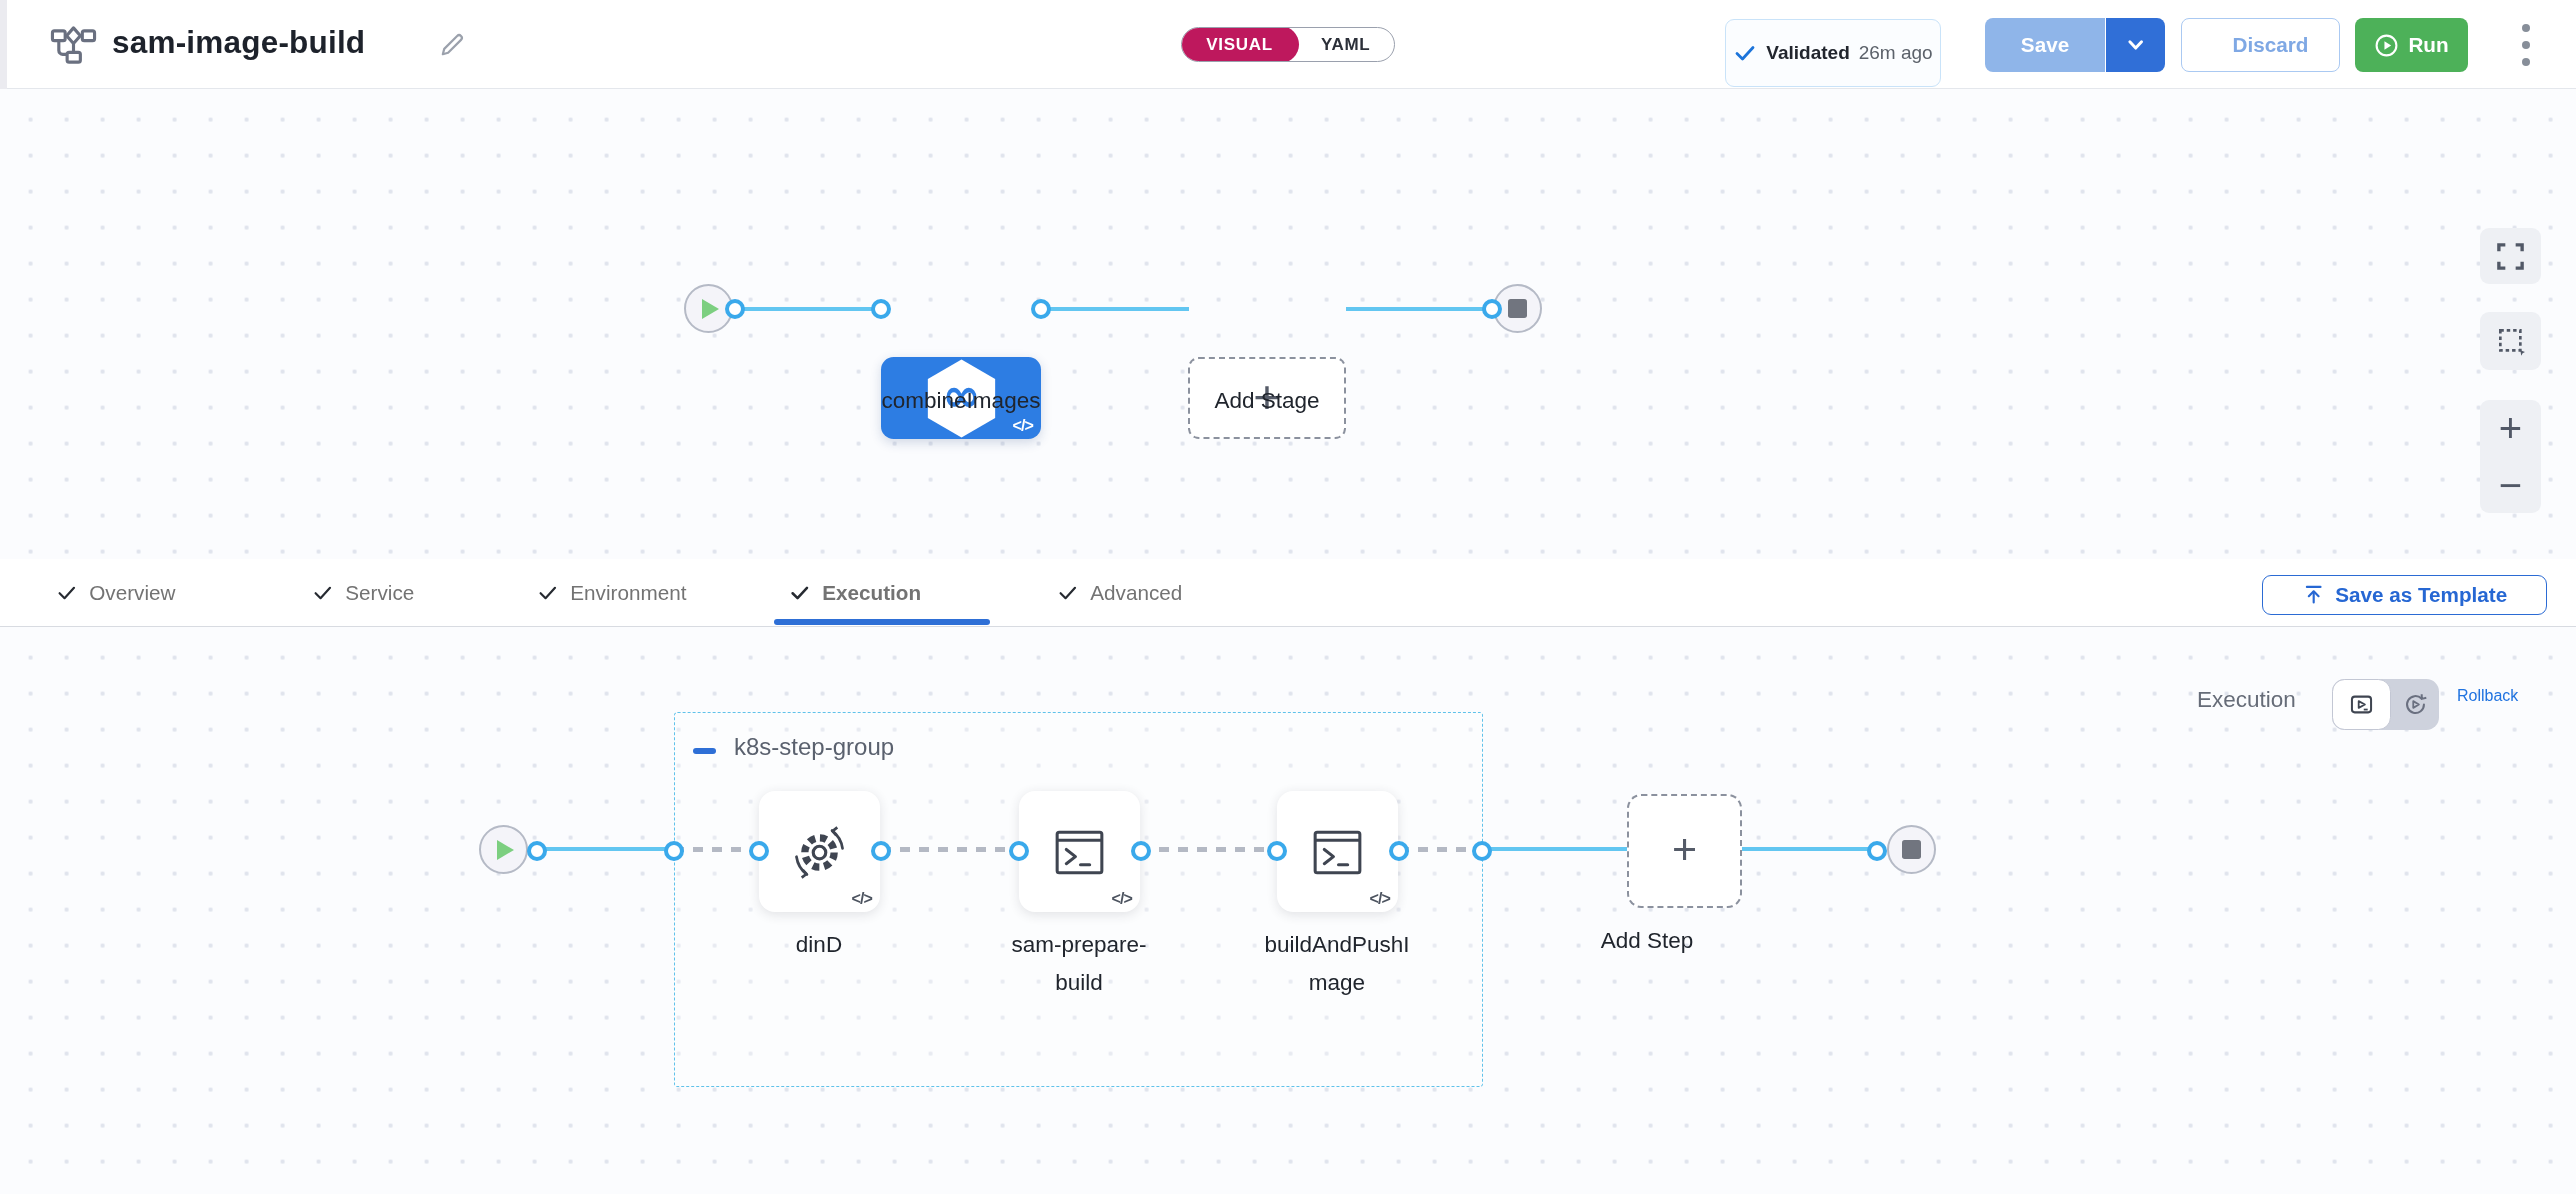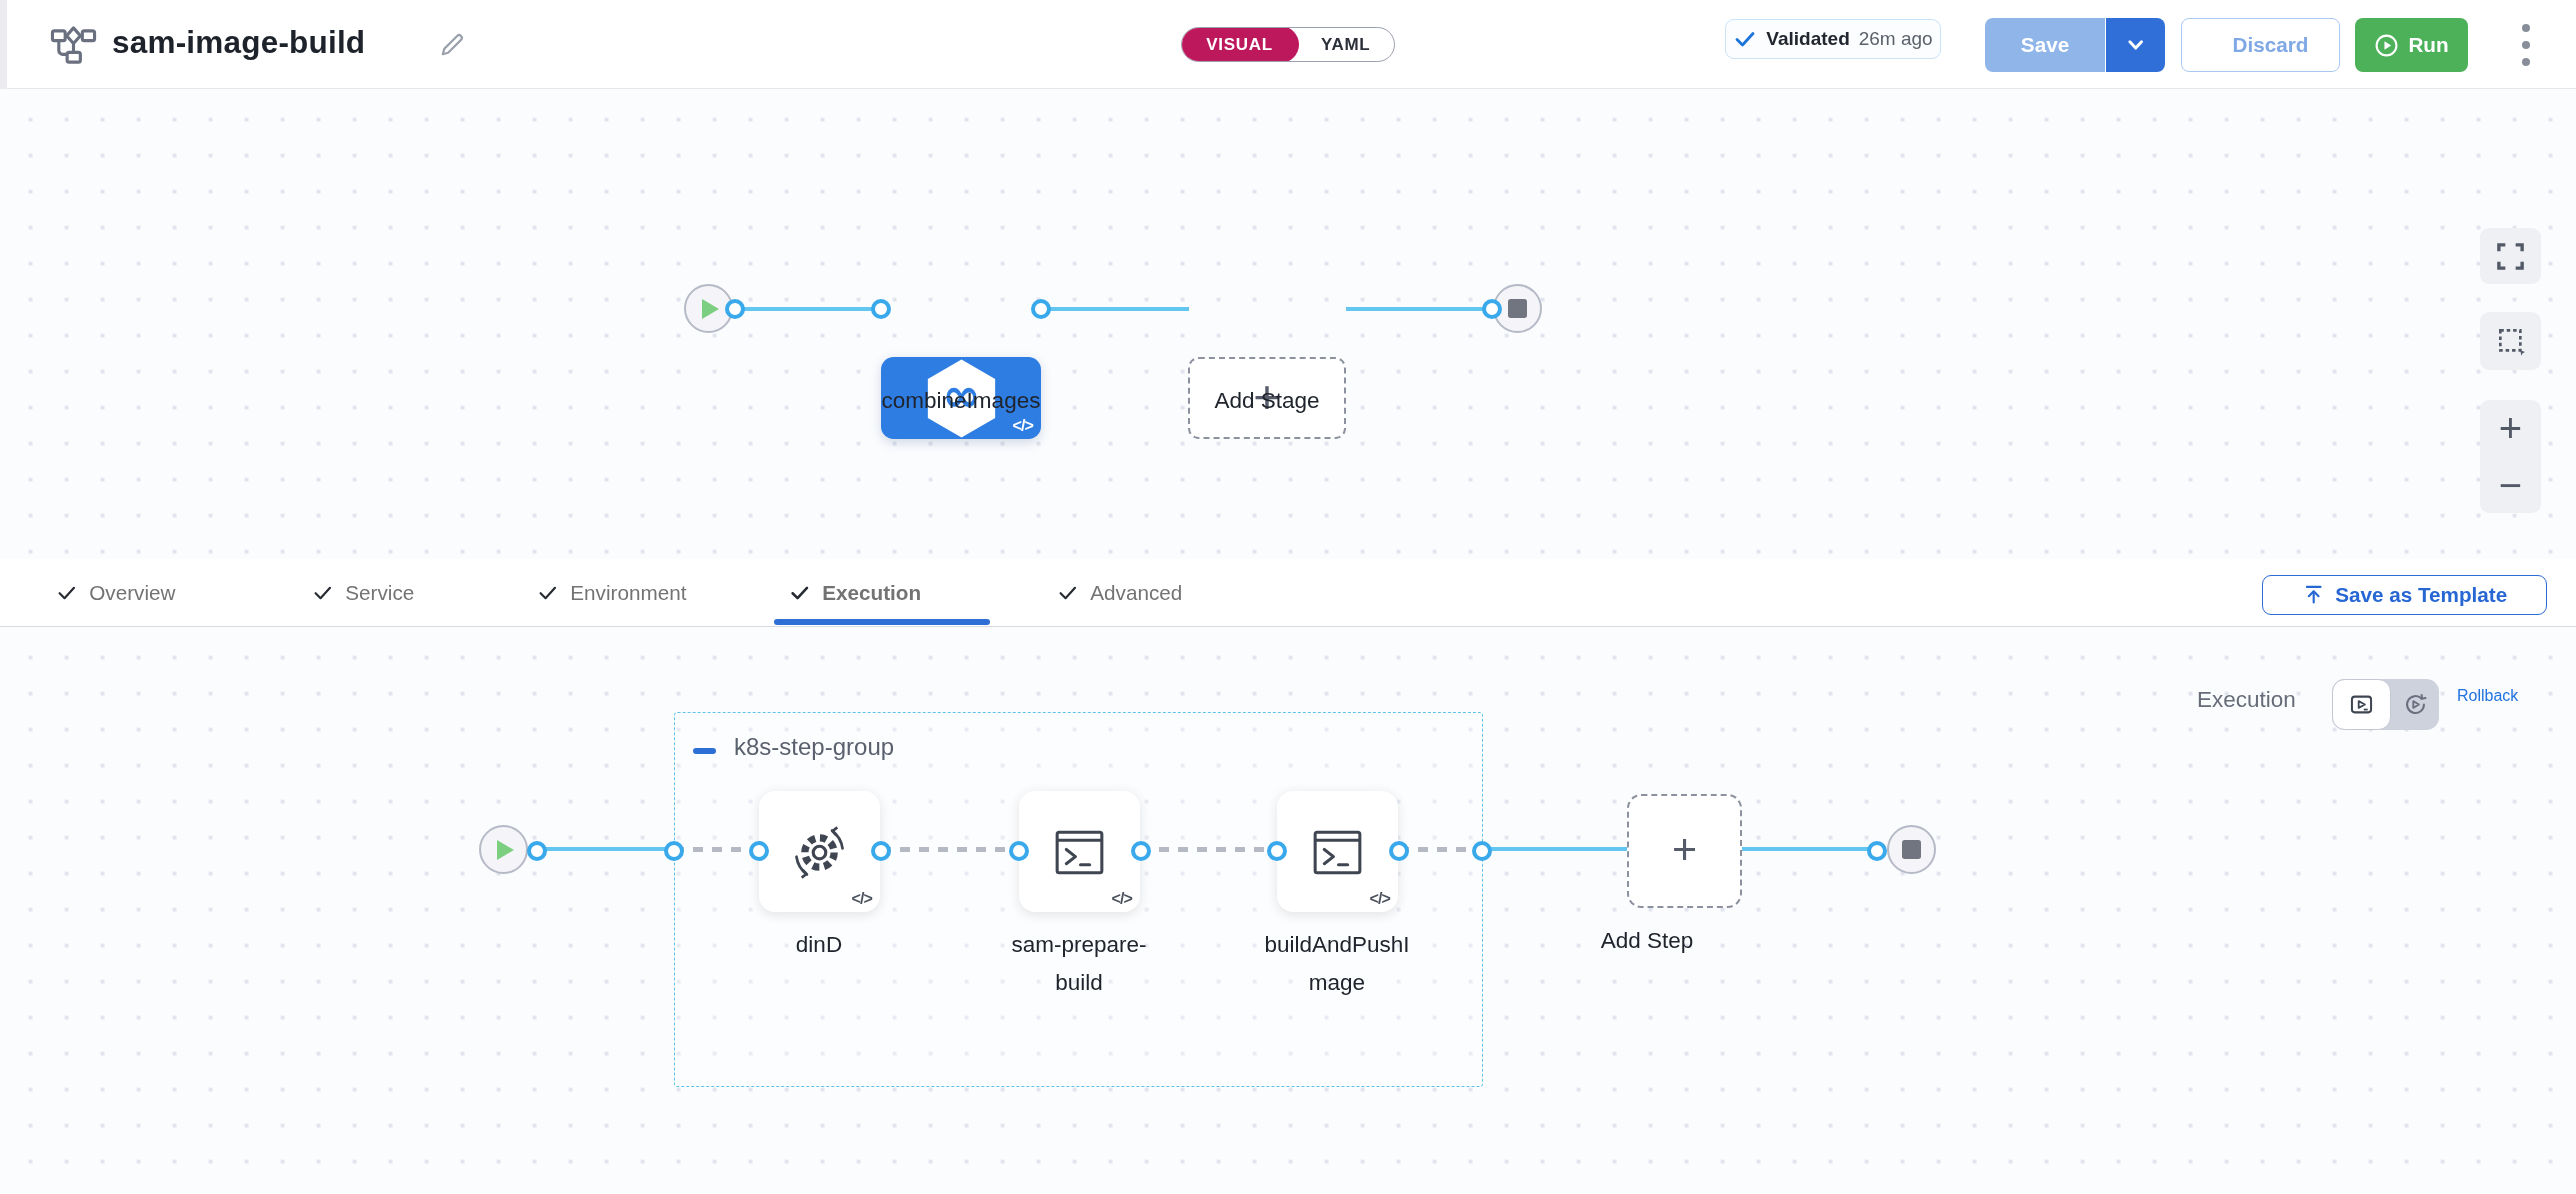--- a/index.html
+++ b/index.html
@@ -13,21 +13,21 @@
   .pipeline-icon { position:absolute; left:50px; top:21.6px; width:47px; height:47px; }
   .page-title { position:absolute; left:112px; top:24px; font-size:31.5px; font-weight:700; color:#1d222b; letter-spacing:0.2px; }
   .edit-pencil { position:absolute; left:437px; top:29px; width:31px; height:31px; cursor:pointer; }
 
   .mode-toggle { position:absolute; left:1181px; top:27px; height:35px; border:1.8px solid #9aa0ad;
                  border-radius:899px; display:flex; align-items:stretch; background:#ffffff; overflow:hidden; }
   .mode-seg { display:flex; align-items:center; padding:0 24px; font-size:17px; font-weight:700;
               letter-spacing:0.7px; color:#2c3039; cursor:pointer; }
   .mode-seg.selected { background:#be185d; color:#ffffff; border-radius:899px; margin:-1.8px; padding:0 26px; }
 
-  .validated-badge { position:absolute; left:1725px; top:19px; width:216px; height:40px; background:#fbfdff;
+  .validated-badge { position:absolute; left:1725px; top:19px; width:216px; height:68px; background:#fbfdff;
                      border:1.8px solid #c9e3f9; border-radius:9px; display:flex; align-items:center;
                      justify-content:center; gap:9px; cursor:pointer; }
   .validated-label { font-size:19px; font-weight:700; color:#22262e; }
   .validated-time  { font-size:19px; color:#5c626b; }
 
   .save-split { position:absolute; left:1985px; top:18px; height:54px; display:flex; border-radius:8px; overflow:hidden; }
   .save-main { width:121px; background:#8fb5e9; color:#ffffff; font-size:20.7px; font-weight:700;
                display:flex; align-items:center; justify-content:center; border-right:1.8px solid #ffffff; }
   .save-caret { width:59px; background:#306fd7; display:flex; align-items:center; justify-content:center; cursor:pointer; }
 

